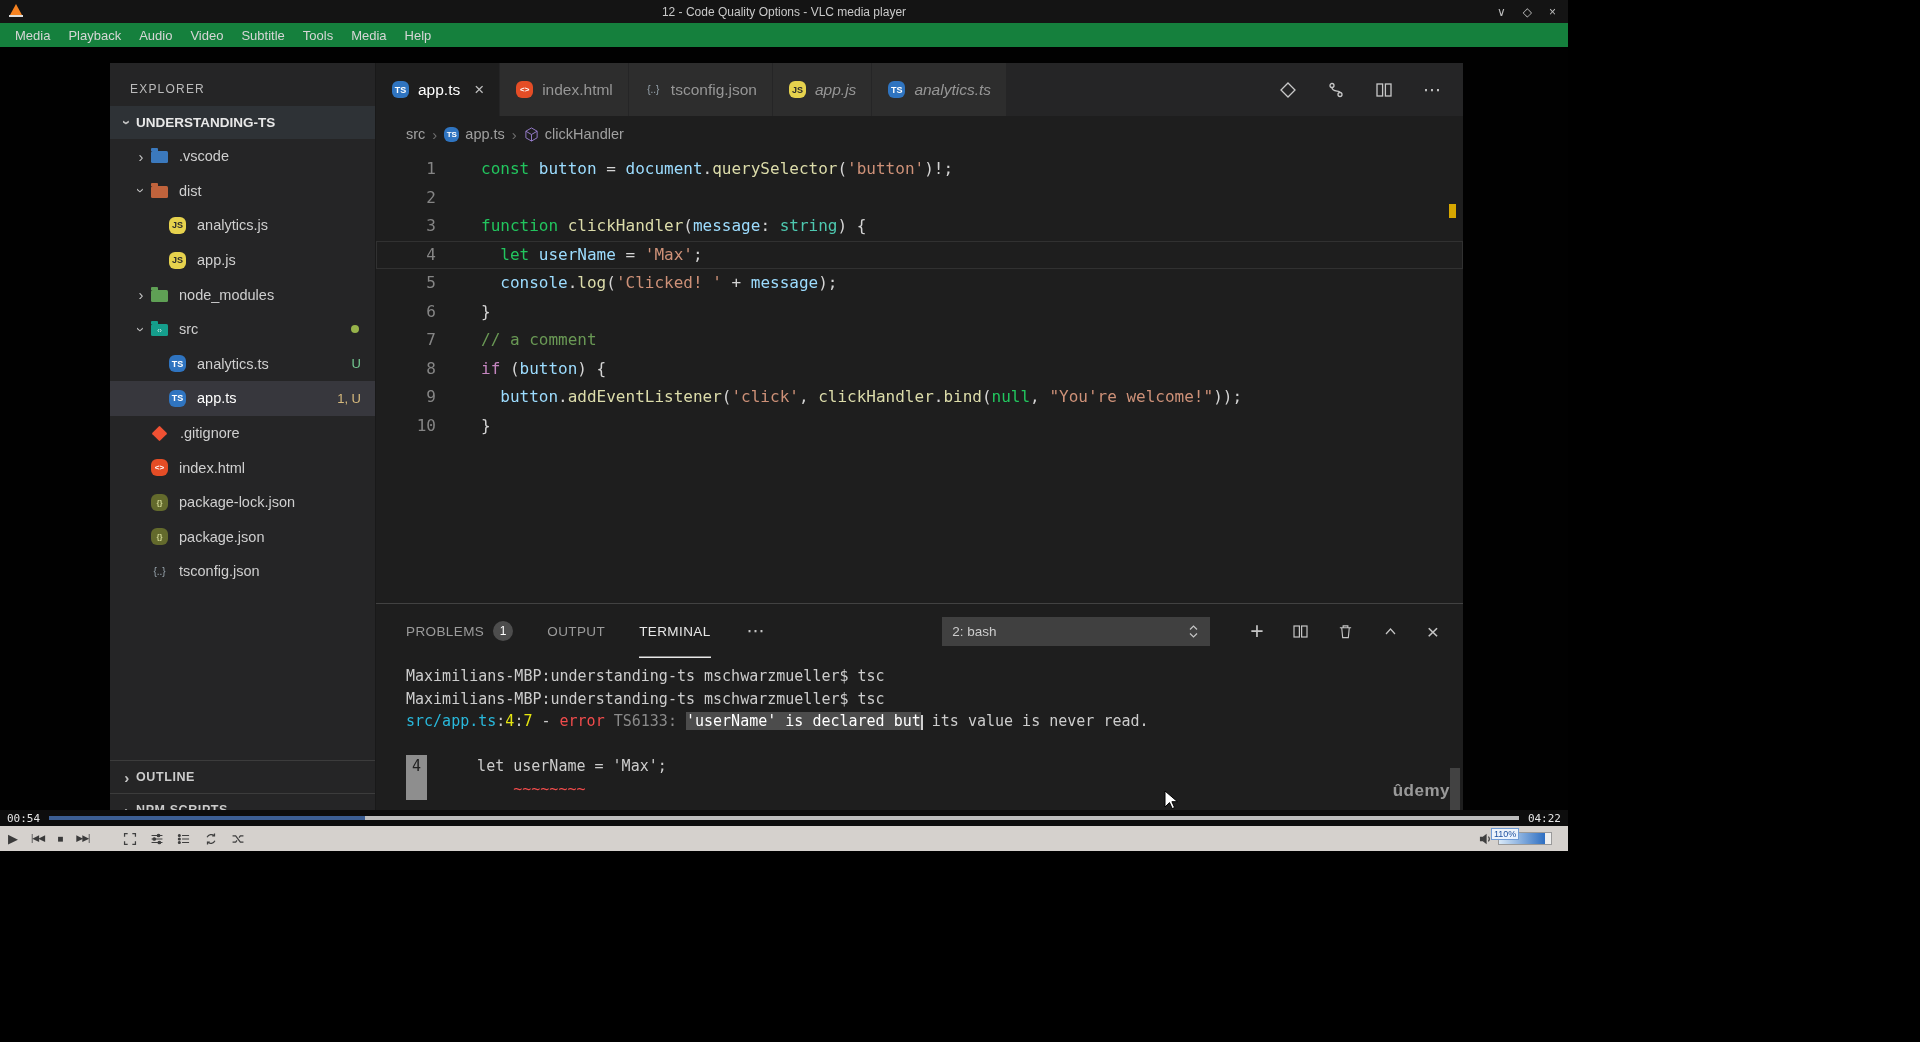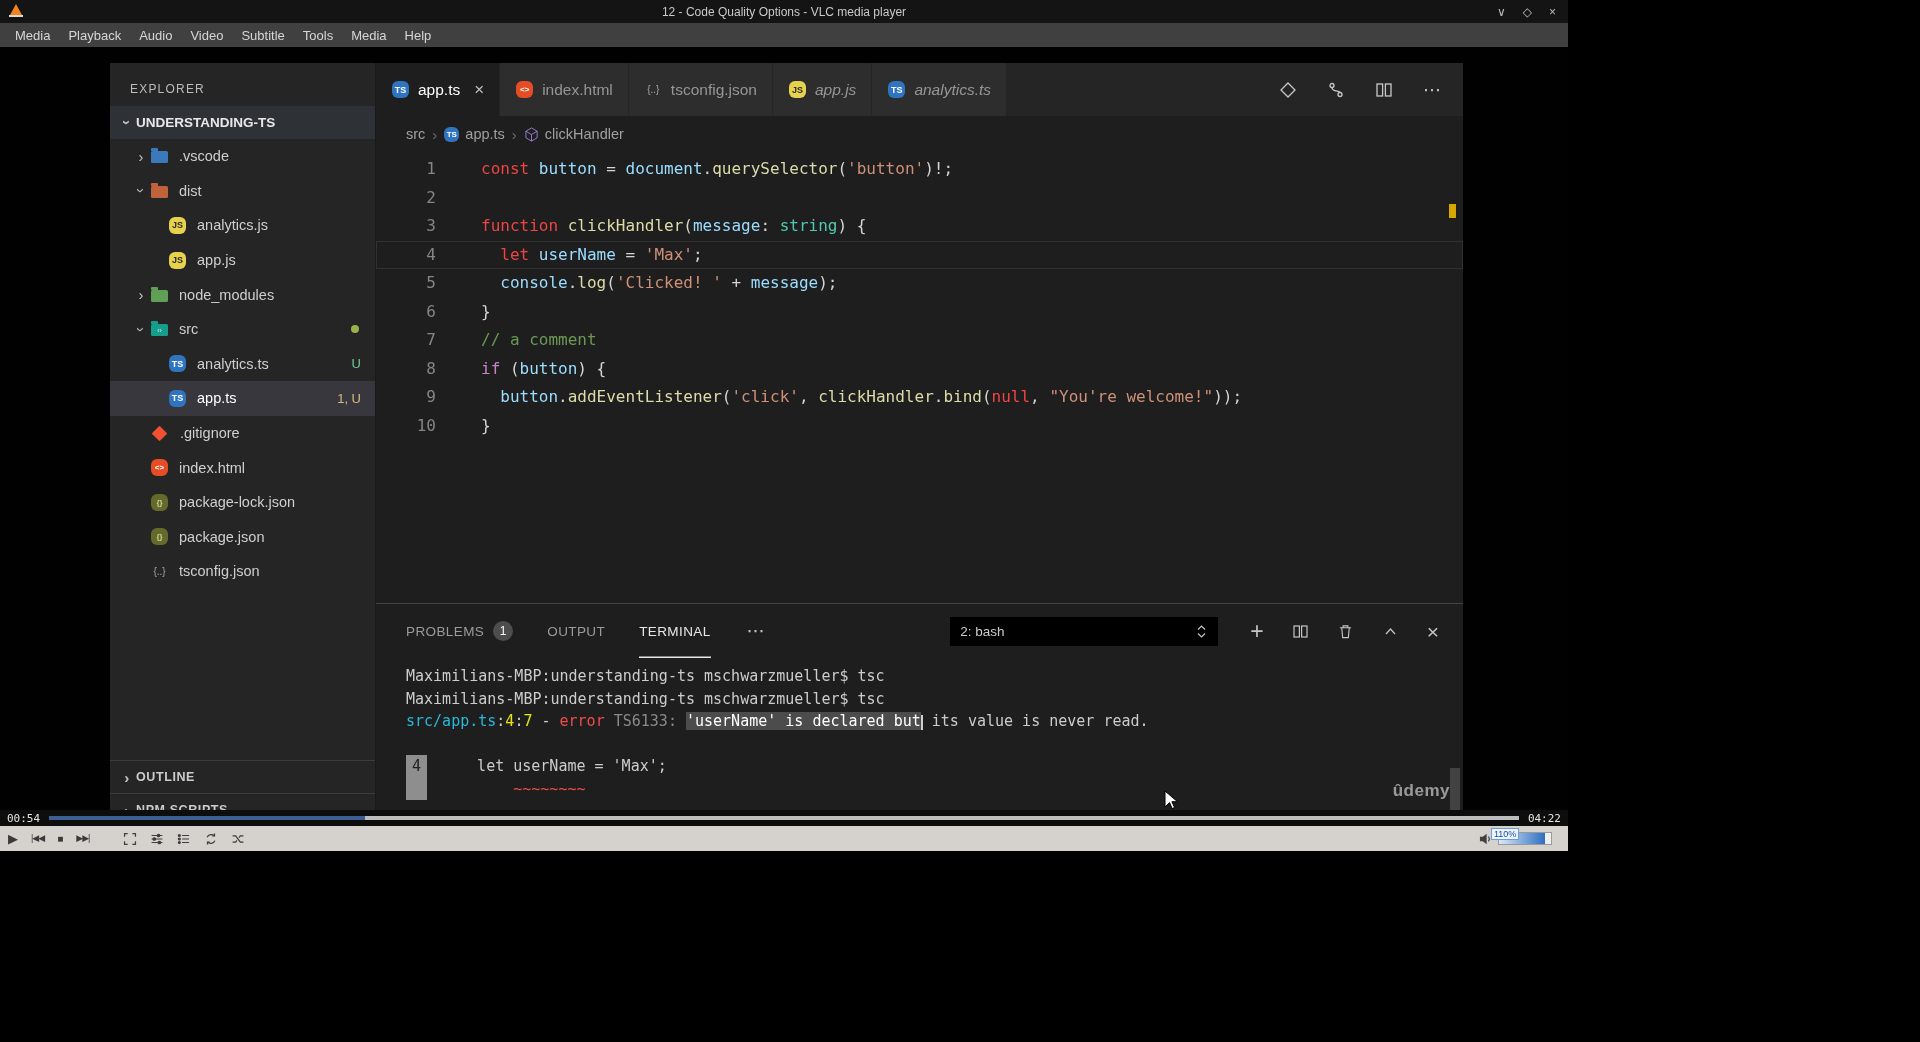--- a/index.html
+++ b/index.html
@@ -7,21 +7,21 @@
            font-family:"Liberation Sans","DejaVu Sans",sans-serif}
   
   .vlc-window{position:absolute;left:0;top:0;width:1568px;height:851px;display:flex;flex-direction:column}
   .titlebar{height:23px;background:#141414;position:relative;display:flex;align-items:center;flex:none}
   .vlc-cone{position:absolute;left:10px;top:4px;width:0;height:0;border-left:6px solid transparent;
             border-right:6px solid transparent;border-bottom:11px solid #f58220}
   .vlc-cone::after{content:'';position:absolute;left:-7px;top:11px;width:14px;height:2px;background:#dcdcdc}
   .tb-title{position:absolute;left:0;right:0;text-align:center;color:#c9c9c9;font-size:12px}
   .tb-buttons{position:absolute;right:12px;top:0;height:100%;display:flex;align-items:center;gap:17px;
               color:#bdbdbd;font-size:12px;z-index:2}
-  .menubar{height:24px;background:#404040;display:flex;align-items:center;padding-left:6px;flex:none}
+  .menubar{height:24px;background:#15803d;display:flex;align-items:center;padding-left:6px;flex:none}
   .menu-item{padding:0 9px;color:#d6d6d6;font-size:13px}
   
   .video-area{height:763px;position:relative;background:#010101;flex:none;overflow:hidden}
   .watermark{position:absolute;right:118px;bottom:9px;color:rgba(255,255,255,.55);font-size:17px;
              font-weight:bold;letter-spacing:.5px}
   
   .vscode{position:absolute;left:110px;top:16px;width:1353px;height:763px;display:flex;background:#1e1e1e;color:#ccc}
   .sidebar{width:265px;background:#252526;flex:none;display:flex;flex-direction:column;border-right:1px solid #191919}
   .explorer-title{padding:19px 0 10px 20px;font-size:12px;letter-spacing:1.2px;color:#bbb}
   .workspace-row{height:33px;display:flex;align-items:center;background:#2e3236;color:#e8e8e8;
@@ -73,36 +73,36 @@
   .bc-item{display:flex;align-items:center;gap:6px}
   .breadcrumb .fic{width:15px;height:15px;font-size:8px;margin:0}
   .bc-cube svg{width:15px;height:15px;display:block}
   
   .code{flex:1;font-family:"DejaVu Sans Mono","Liberation Mono",monospace;font-size:16px;line-height:28.5px;
         padding-top:3px;position:relative;overflow:hidden}
   .code-line{white-space:pre;display:flex}
   .ln{width:60px;text-align:right;color:#858585;flex:none}
   .ltext{padding-left:45px}
   .code-line.active{box-shadow:inset 0 0 0 1px #313131}
-  .tok-kw{color:#ef4444}.tok-ctrl{color:#c586c0}.tok-var{color:#9cdcfe}.tok-fn{color:#dcdcaa}
+  .tok-kw{color:#22c55e}.tok-ctrl{color:#c586c0}.tok-var{color:#9cdcfe}.tok-fn{color:#dcdcaa}
   .tok-str{color:#ce9178}.tok-type{color:#4ec9b0}.tok-com{color:#6a9955}.tok-pl{color:#d4d4d4}
   .tok-warn{text-decoration-style:wavy;text-decoration-color:#b8a100;text-underline-offset:5px}
   .warn-marker{position:absolute;right:7px;top:52px;width:7px;height:14px;background:#d7a700}
   
   .panel{height:222px;flex:none;border-top:1px solid #424242;display:flex;flex-direction:column;position:relative}
   .panel-header{height:54px;display:flex;align-items:center;padding:0 24px 0 30px;flex:none}
   .ptabs{display:flex;gap:34px;height:100%}
   .ptab{display:flex;align-items:center;font-size:13.5px;letter-spacing:.4px;color:#9b9b9b;height:100%}
   .ptab.active{color:#e7e7e7;box-shadow:inset 0 -1.5px 0 #e7e7e7}
   .pbadge{width:20px;height:20px;border-radius:50%;background:#4d4d4d;color:#fff;font-size:12px;display:flex;
           align-items:center;justify-content:center;margin-left:9px;font-weight:normal}
   .pmore{margin-left:36px;color:#c5c5c5;font-size:18px}
   .panel-right{margin-left:auto;display:flex;align-items:center;gap:28px}
-  .shell-select{width:250px;height:29px;background:#000000;color:#ccc;font-size:13.5px;display:flex;
-                align-items:center;justify-content:space-between;padding:0 8px 0 10px;margin-right:4px}
+  .shell-select{width:250px;height:29px;background:#404040;color:#ccc;font-size:13.5px;display:flex;
+                align-items:center;justify-content:space-between;padding:0 8px 0 10px;margin-right:12px}
   svg.picon{width:17px;height:17px;stroke:#c5c5c5;fill:none;stroke-width:1.2}
   .plus{font-size:23px;color:#c5c5c5;font-weight:300;line-height:1}
   .pclose{font-size:21px;color:#c5c5c5;line-height:1}
   .terminal{flex:1;font-family:"DejaVu Sans Mono","Liberation Mono",monospace;font-size:15px;line-height:22.5px;
             padding:7px 0 0 30px;white-space:pre;overflow:hidden}
   .t-line{min-height:22.5px}
   .t-gutter{background:#8e8e8e;color:#222;padding:0 6px;margin-right:23px;display:inline-block;text-align:center}
   .tk-pl{color:#ccc}.tk-cyan{color:#29b8db}.tk-yel{color:#e5e510}.tk-red{color:#f14c4c}
   .tk-dim{color:#8a8a8a}.tk-sel{background:#4c4c4c;color:#fff}
   .tcursor{display:inline-block;width:2px;height:15px;background:#d0d0d0;vertical-align:text-bottom}

